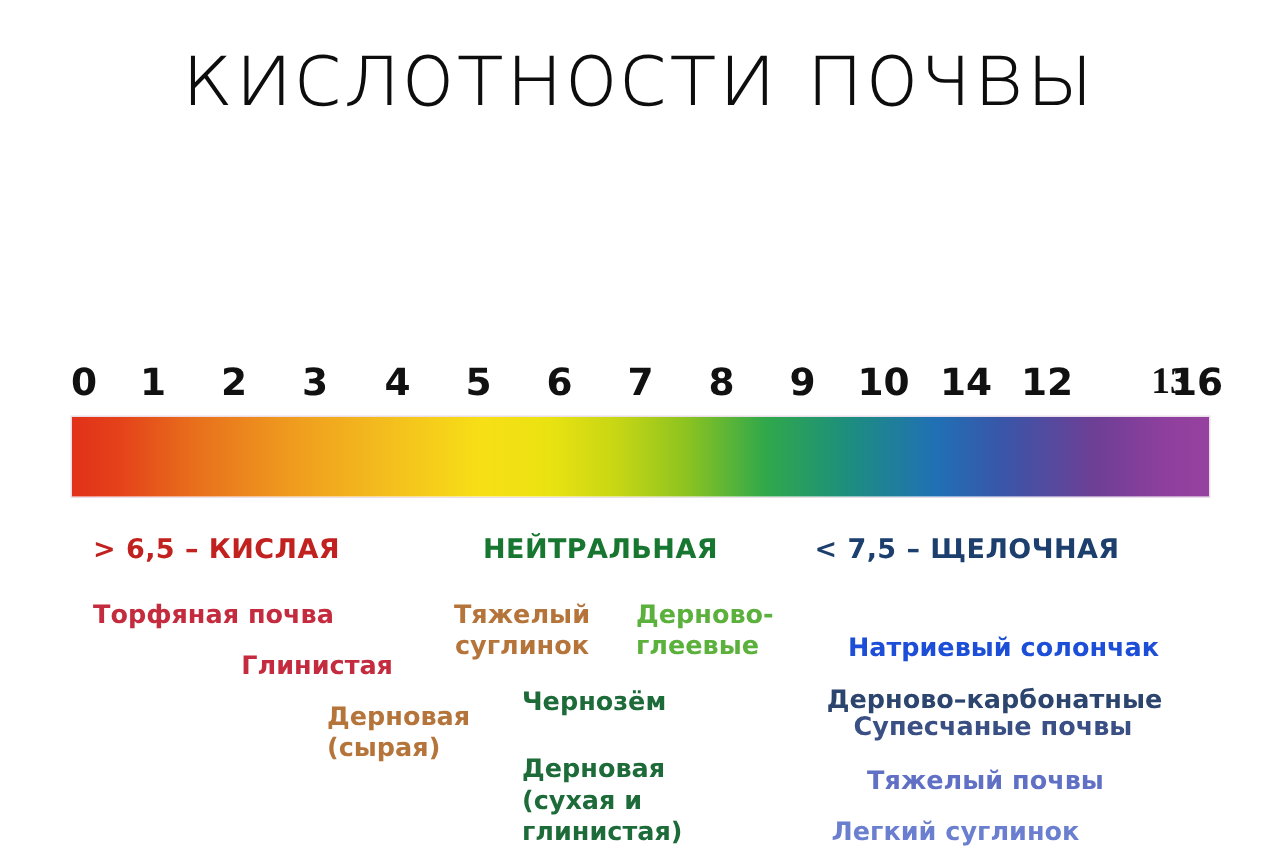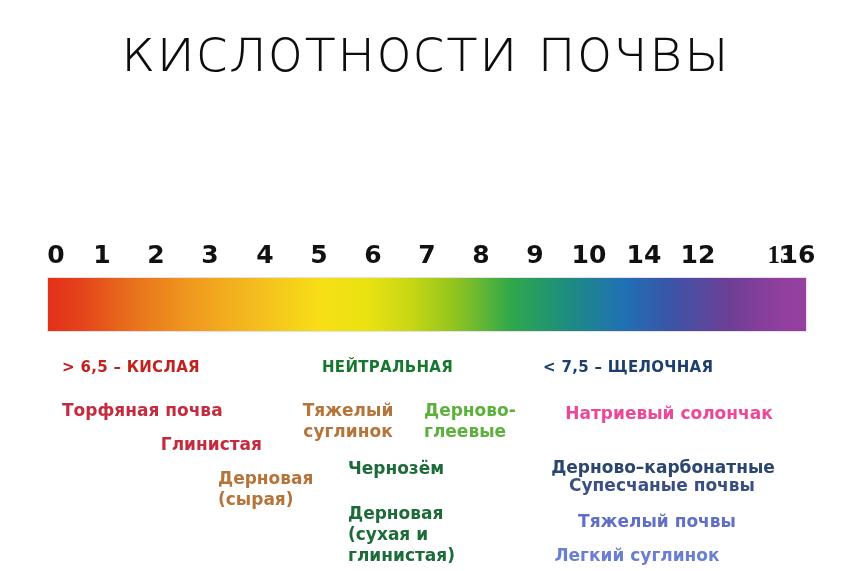--- a/index.html
+++ b/index.html
@@ -91,21 +91,21 @@
       #96419f 100%
     );
     box-shadow: 0 0 0 1px rgba(215,195,215,0.55);
   }
 
   
   .cat-header {
     position: absolute;
     font-family: "DejaVu Sans", sans-serif;
     font-weight: bold;
-    font-size: 15px;
+    font-size: 18px;
     line-height: 24px;
     letter-spacing: 0.3px;
     white-space: nowrap;
   }
   #cat-header-acidic { left: 62px;  top: 355px; color: #c1221f; }
   #cat-header-neutral{ left: 322px; top: 355px; color: #17762f; }
   #cat-header-alkaline{left: 543px; top: 355px; color: #1c3f6e; }
 
   
   .soil-entry {
@@ -157,18 +157,18 @@
     <div class="soil-entry align-left" style="left: 218px; top: 468px; width: 110px; color: rgb(181, 116, 58);">Дерновая
 (сырая)</div>
     <div class="soil-entry align-center" style="left: 294px; top: 400px; width: 108px; color: rgb(181, 116, 58);">Тяжелый
 суглинок</div>
     <div class="soil-entry align-left" style="left: 424px; top: 400px; width: 110px; color: rgb(92, 176, 60);">Дерново-
 глеевые</div>
     <div class="soil-entry align-left" style="left: 348px; top: 458px; width: 140px; color: rgb(30, 107, 58);">Чернозём</div>
     <div class="soil-entry align-left" style="left: 348px; top: 503px; width: 150px; color: rgb(30, 107, 58);">Дерновая
 (сухая и
 глинистая)</div>
-    <div class="soil-entry align-center" style="left: 548px; top: 403px; width: 242px; color: #ec4899;">Натриевый солончак</div>
+    <div class="soil-entry align-center" style="left: 548px; top: 422px; width: 242px; color: #1d4ed8;">Натриевый солончак</div>
     <div class="soil-entry align-center" style="left: 536px; top: 438px; width: 254px; color: rgb(44, 69, 110); margin-top: 19px;">Дерново–карбонатные</div>
     <div class="soil-entry align-center" style="left: 540px; top: 475px; width: 244px; color: rgb(58, 79, 132);">Супесчаные почвы</div>
     <div class="soil-entry align-center" style="left: 540px; top: 511px; width: 234px; color: rgb(96, 112, 196);">Тяжелый почвы</div>
     <div class="soil-entry align-center" style="left: 524px; top: 545px; width: 226px; color: rgb(107, 127, 208);">Легкий суглинок</div>
   </div>
 
 </body></html>

